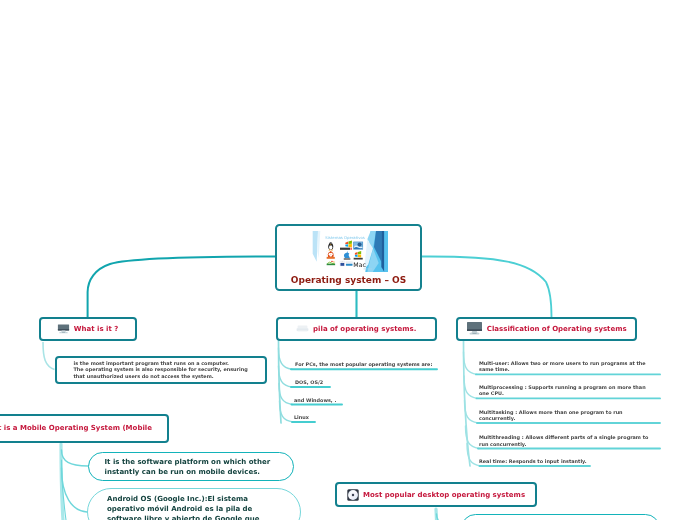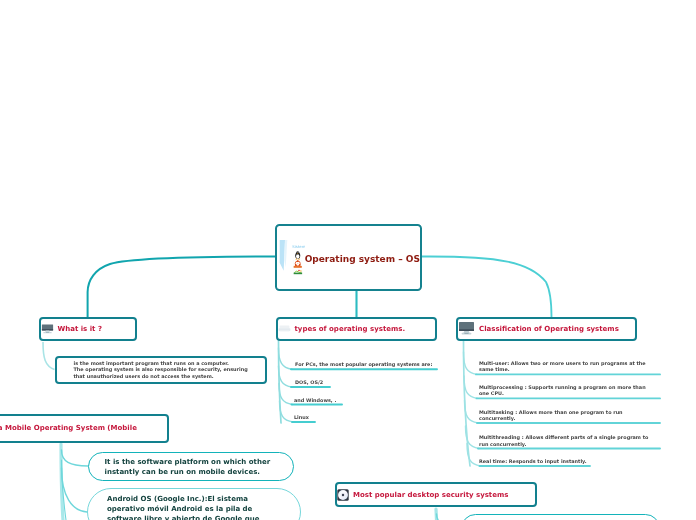--- a/index.html
+++ b/index.html
@@ -6,26 +6,26 @@
   html,body{margin:0;padding:0;background:#ffffff;}
   body{width:696px;height:520px;overflow:hidden;
        font-family:"DejaVu Sans","Liberation Sans",sans-serif;
        -webkit-font-smoothing:antialiased;-moz-osx-font-smoothing:grayscale;}
   #canvas{position:relative;width:696px;height:520px;overflow:hidden;background:#fff;}
   svg#links{position:absolute;left:0;top:0;width:696px;height:520px;}
   .node{position:absolute;box-sizing:border-box;background:#fff;z-index:2;}
 
   .central{border:2.5px solid #15828F;border-radius:4.5px;
            left:275px;top:223.5px;width:147px;height:67.5px;
-           display:flex;flex-direction:row;align-items:center;}
+           display:flex;flex-direction:column;align-items:center;}
   .central .imgwrap{margin-top:5.5px;width:78px;height:41px;position:relative;overflow:hidden;}
   .central-title{color:#8E1B10;font-weight:bold;font-size:9px;white-space:nowrap;margin-top:2.5px;}
 
   .l1{border:2.2px solid #12808E;border-radius:4px;display:flex;align-items:center;
-      gap:4px;}
+      justify-content:center;gap:4px;}
   .l1 .icon{flex:0 0 auto;}
   .l1 .label{color:#C5173C;font-weight:bold;font-size:7px;white-space:nowrap;}
 
   .l2box{border:2.2px solid #12808E;border-radius:4px;display:flex;align-items:center;
          padding:0 6px 0 17px;}
   .l2box .txt{color:#454545;font-size:4.9px;line-height:6.3px;font-weight:bold;
               white-space:pre-line;}
 
   .pill{border:1.8px solid #13B3BA;border-radius:999px;display:flex;align-items:center;
         padding:0 16px;}
@@ -214,21 +214,21 @@
 The operating system is also responsible for security, ensuring
 that unauthorized users do not access the system.</span>
   </div>
 
   <div class="node l1" style="left:275.5px;top:316.5px;width:161.5px;height:24.5px;">
     <svg class="icon" width="13" height="9" viewBox="0 0 13 9">
       <rect x="1.6" y="1.4" width="9.8" height="3.1" rx="0.5" fill="#EDF1F4"></rect>
       <rect x="0.6" y="4.3" width="11.8" height="2.6" rx="0.7" fill="#E4EAEF"></rect>
       <rect x="1.4" y="6.6" width="10.2" height="0.9" rx="0.4" fill="#F0F3F6"></rect>
     </svg>
-    <span class="label">types of operating systems.</span>
+    <span class="label">pila of operating systems.</span>
   </div>
 
   <div class="node l1" style="left:456px;top:316.5px;width:180.5px;height:24.5px;">
     <svg class="icon" width="17" height="15" viewBox="0 0 17 15">
       <rect x="1.0" y="0.9" width="15.0" height="9.0" rx="0.5" fill="#5E717B"></rect>
       <rect x="1.0" y="8.2" width="15.0" height="1.8" fill="#414F5B"></rect>
       <path d="M6.3 10.0 h4.4 l0.9 1.9 h-6.2 z" fill="#BCCBD1"></path>
       <rect x="3.6" y="11.7" width="9.8" height="1.9" rx="0.8" fill="#C5D3D8"></rect>
       <rect x="6.4" y="12.3" width="4.2" height="0.8" rx="0.3" fill="#8FA5AD"></rect>
     </svg>
@@ -247,21 +247,21 @@
           <stop offset="0.35" stop-color="#FBFCFE"></stop>
           <stop offset="0.6" stop-color="#F2F0FA"></stop>
           <stop offset="1" stop-color="#CFE6F2"></stop>
         </linearGradient>
       </defs>
       <rect x="0.3" y="0.3" width="11.4" height="11.4" rx="1.5" fill="#2E3440"></rect>
       <circle cx="6" cy="6" r="4.95" fill="url(#discg)"></circle>
       <circle cx="6" cy="6" r="2.6" fill="#EDEFF6"></circle>
       <circle cx="6" cy="6" r="1.2" fill="#3A4050"></circle>
     </svg>
-    <span class="label">Most popular desktop security systems</span>
+    <span class="label">Most popular desktop operating systems</span>
   </div>
 
   <div class="node pill" style="left:87.5px;top:452px;width:206px;height:29px;padding:0 16px;">
     <span class="txt">It is the software platform on which other instantly can be run on mobile devices.</span>
   </div>
   <div class="node pill top" style="left:86.5px;top:488px;width:214.5px;height:48px;border-color:#76D7DB;padding:0 30px 0 19.5px;align-items:flex-start;">
     <span class="txt">Android OS (Google Inc.):El sistema operativo móvil Android es la pila de software libre y abierto de Google que</span>
   </div>
   <div class="node pill" style="left:461px;top:514px;width:199px;height:29px;border-color:#13B3BA;">
     <span class="txt"></span>

